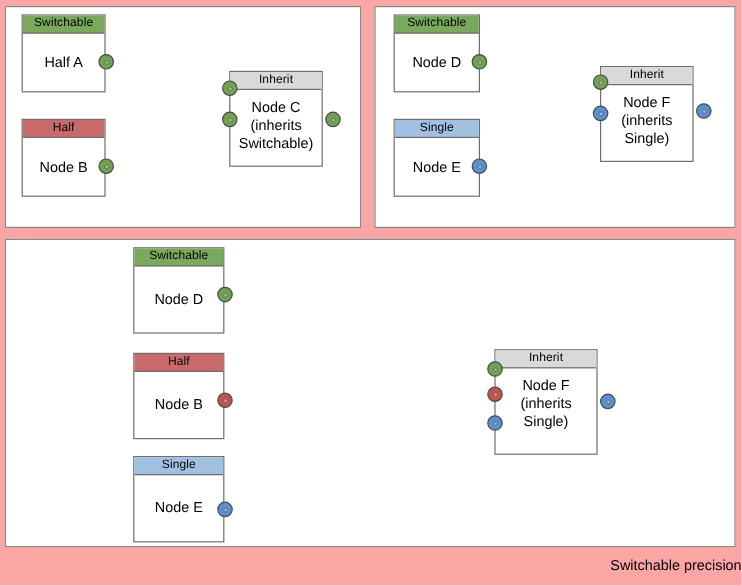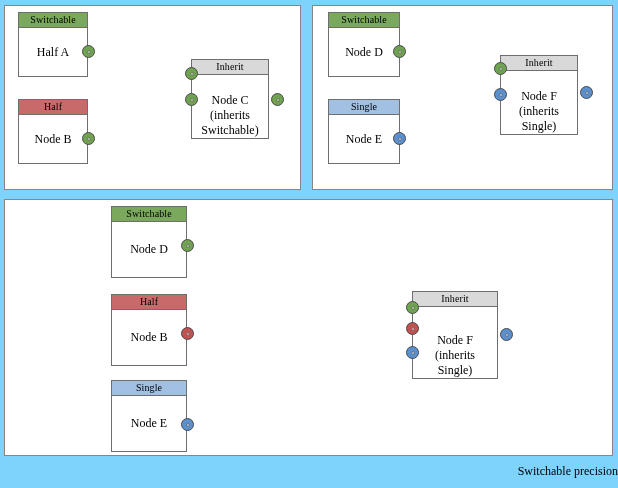--- a/index.html
+++ b/index.html
@@ -10,22 +10,21 @@
   body {
     font-family: "Liberation Sans", sans-serif;
     width: 618px;
     height: 488px;
     overflow: hidden;
   }
   #canvas {
     position: relative;
     width: 618px;
     height: 488px;
-    background: #7dd3fc;
-    font-family: Liberation Serif, serif;
+    background: #fca5a5;
   }
   svg.wires {
     position: absolute;
     left: 0;
     top: 0;
     width: 618px;
     height: 488px;
     overflow: visible;
     pointer-events: none;
   }
@@ -64,21 +63,21 @@
     align-items: center;
     justify-content: center;
     text-align: center;
     font-size: 12px;
     color: #000000;
     line-height: 15px;
     padding: 0 3px;
     box-sizing: border-box;
   }
   .node-body.top-align {
-    align-items: flex-end;
+    align-items: flex-start;
     padding-top: 7px;
   }
   .port {
     position: absolute;
     width: 13px;
     height: 13px;
     border-radius: 50%;
     box-sizing: border-box;
     border: 1px solid #4a4a4a;
   }

